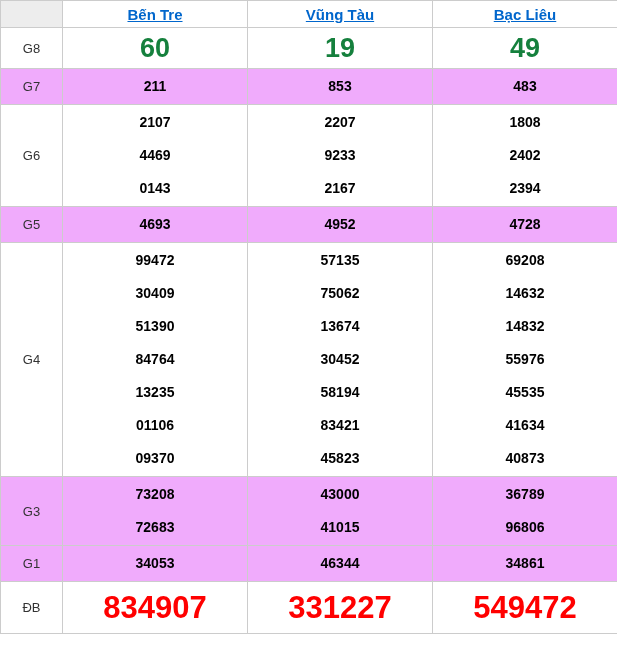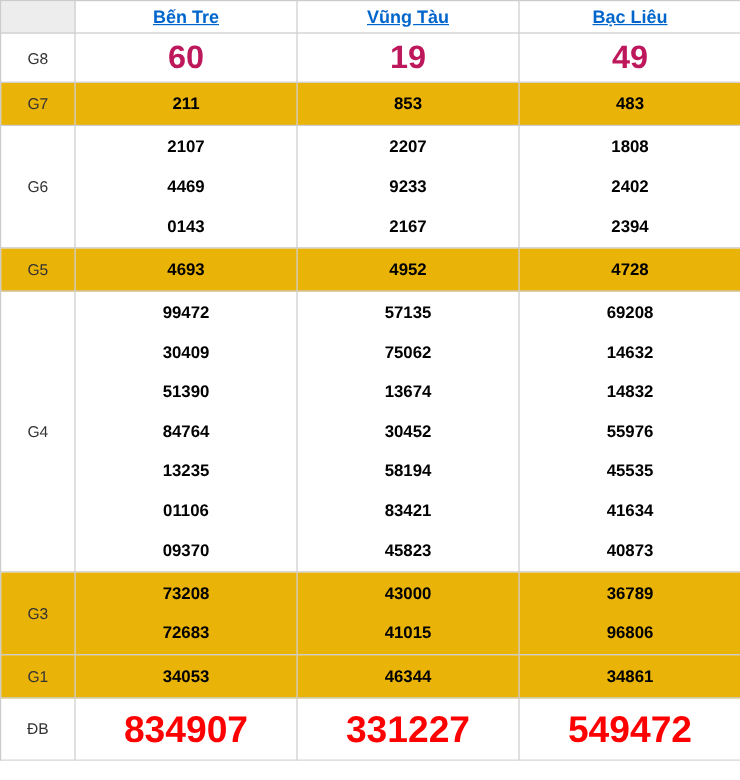--- a/index.html
+++ b/index.html
@@ -30,39 +30,39 @@
   }
   thead th.corner-cell {
     background: #ededed;
   }
   thead a {
     color: #0066cc;
     text-decoration: underline;
     cursor: pointer;
   }
 
-  tr.alt td { background: #eab308; }
+  tr.alt td { background: #f0abfc; }
 
   td.label-cell {
     font-size: 13px;
     font-weight: normal;
     color: #333333;
   }
   td.num-cell { padding: 1px 0; }
 
   .num {
     font-size: 14px;
     font-weight: bold;
     color: #000000;
     line-height: 33px;
     white-space: nowrap;
   }
   tr.g8 td { height: 38px; margin-left: 48px; }
   tr.g8 .num {
-    color: #be185d;
+    color: #15803d;
     font-size: 27px;
     line-height: 36px;
   }
   tr.db td { height: 49px; }
   tr.db .num {
     color: #ff0000;
     font-size: 31px;
     line-height: 47px;
   }
 </style>

